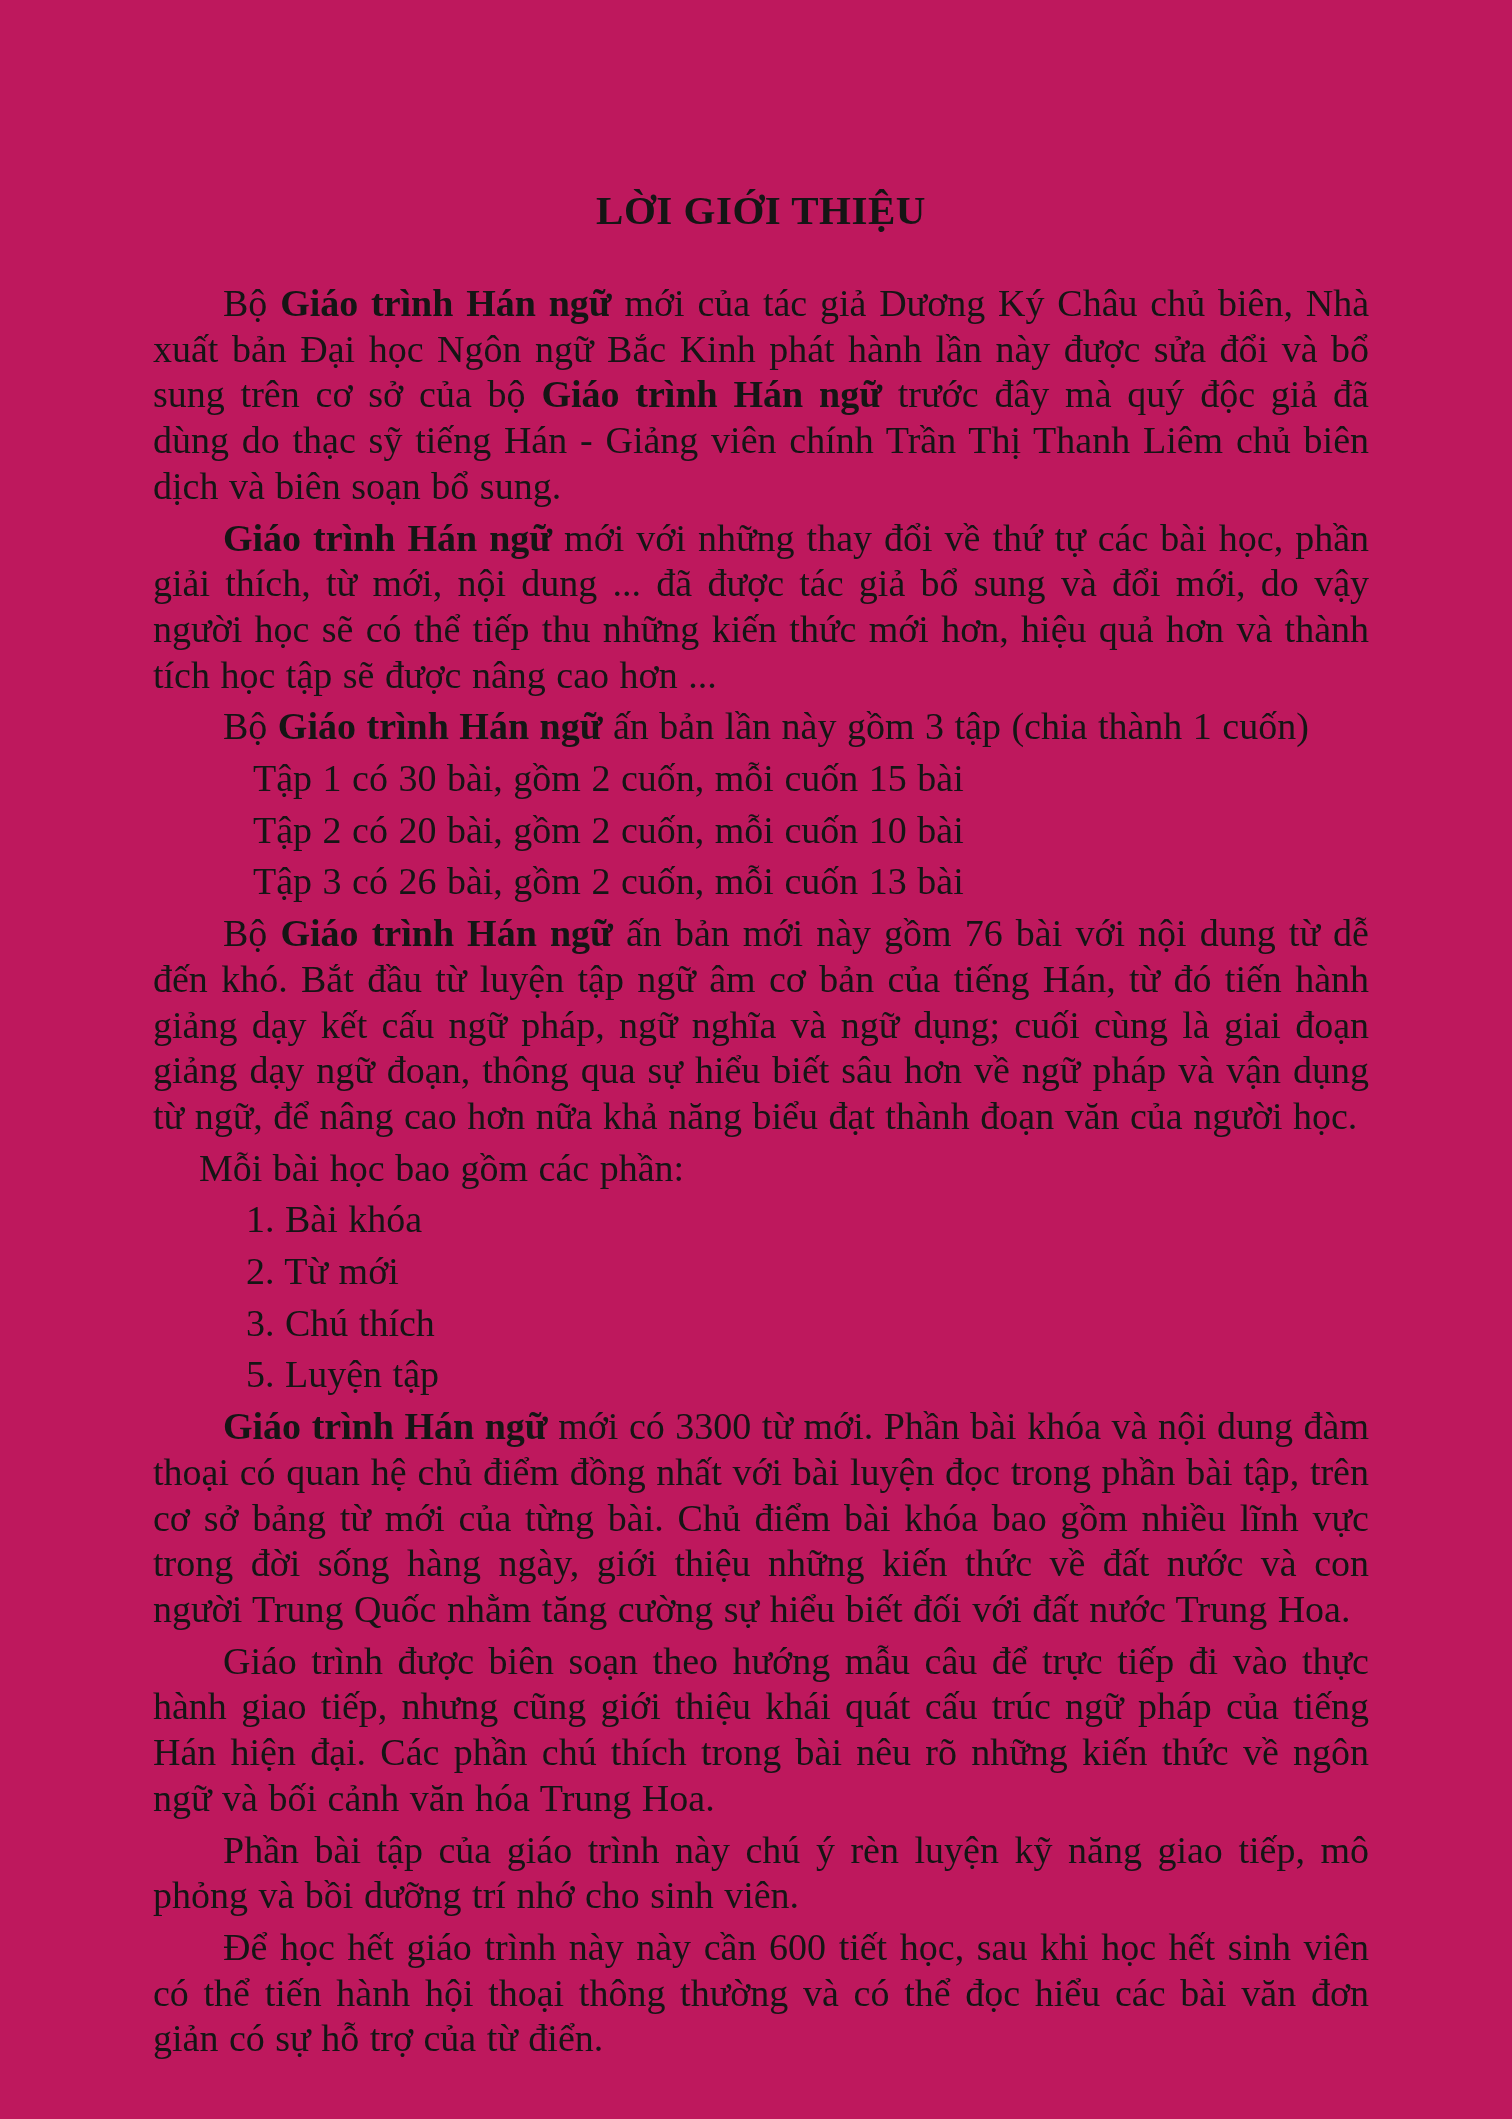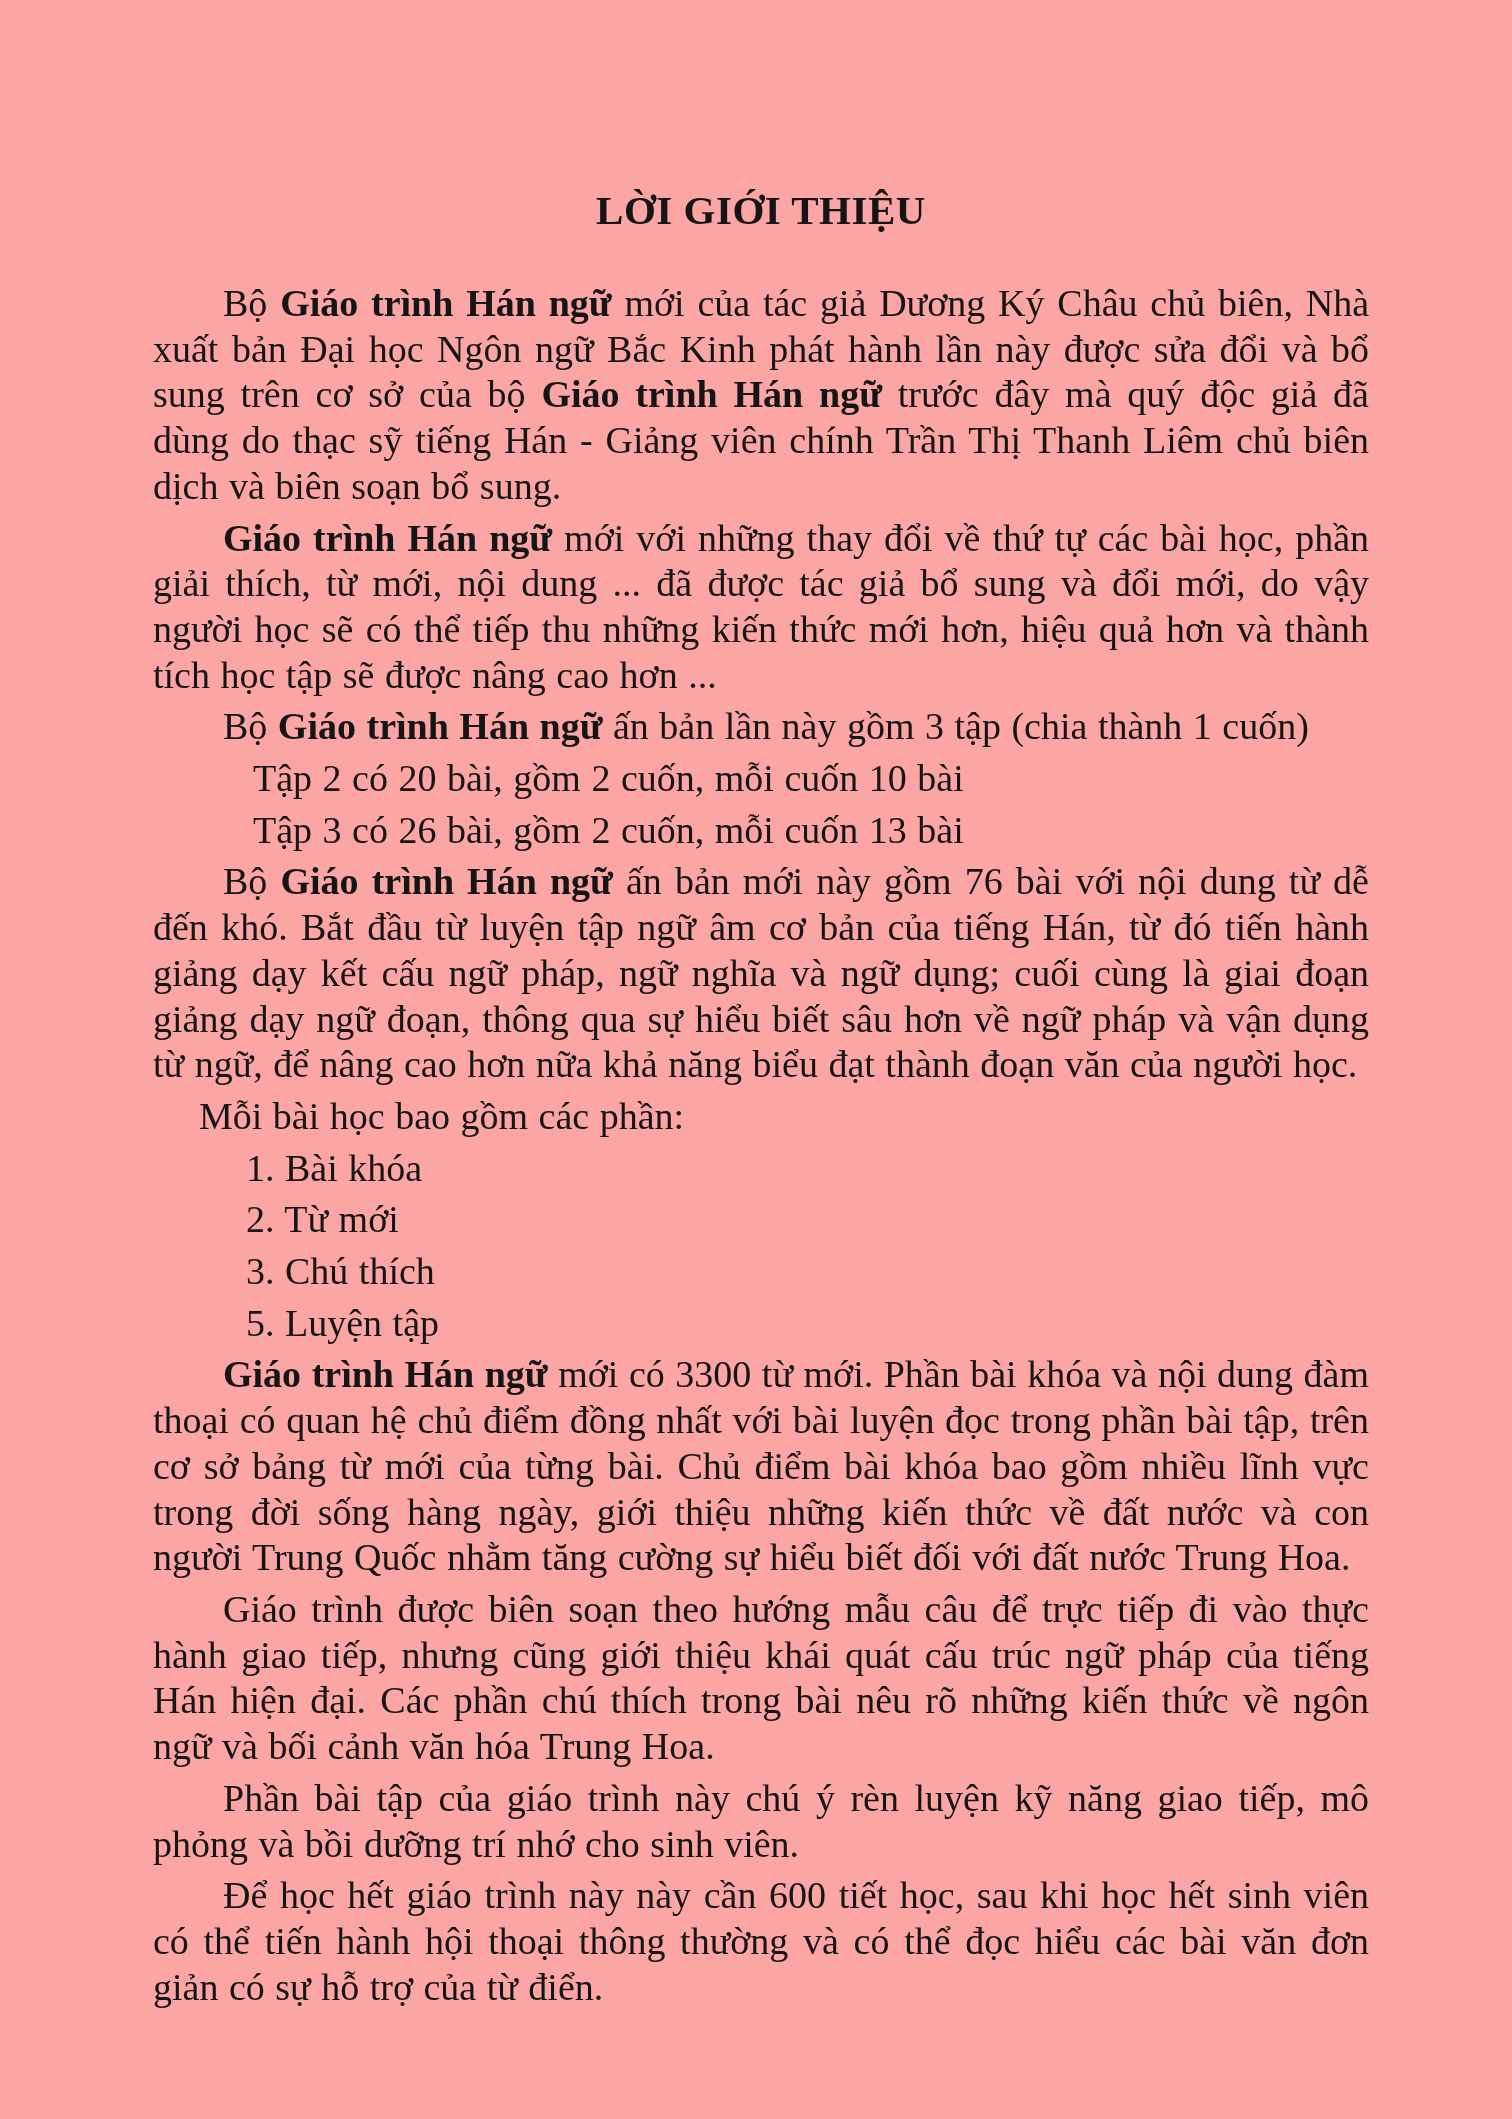--- a/index.html
+++ b/index.html
@@ -4,21 +4,21 @@
 <style>
   html, body {
     margin: 0;
     padding: 0;
     background: #ffffff;
   }
   .page {
     position: relative;
     width: 1512px;
     height: 2119px;
-    background: #fca5a5;
+    background: #be185d;
     overflow: hidden;
     font-family: "Liberation Serif", "DejaVu Serif", serif;
     color: #151515;
   }
   .text-block {
     position: absolute;
     left: 147px;
     top: 186px;
     width: 1228px;
   }
@@ -56,20 +56,21 @@
 </head>
 <body>
 
 <div class="page">
   <div class="text-block">
     <h1 class="page-title">LỜI GIỚI THIỆU</h1>
     <div>
         <div class="block paragraph"><span>Bộ </span><span class="bold">Giáo trình Hán ngữ</span><span> mới của tác giả Dương Ký Châu chủ biên, Nhà xuất bản Đại học Ngôn ngữ Bắc Kinh phát hành lần này được sửa đổi và bổ sung trên cơ sở của bộ </span><span class="bold">Giáo trình Hán ngữ</span><span> trước đây mà quý độc giả đã dùng do thạc sỹ tiếng Hán - Giảng viên chính Trần Thị Thanh Liêm chủ biên dịch và biên soạn bổ sung.</span></div>
         <div class="block paragraph"><span class="bold">Giáo trình Hán ngữ</span><span> mới với những thay đổi về thứ tự các bài học, phần giải thích, từ mới, nội dung ... đã được tác giả bổ sung và đổi mới, do vậy người học sẽ có thể tiếp thu những kiến thức mới hơn, hiệu quả hơn và thành tích học tập sẽ được nâng cao hơn ...</span></div>
         <div class="block paragraph"><span>Bộ </span><span class="bold">Giáo trình Hán ngữ</span><span> ấn bản lần này gồm 3 tập (chia thành 1 cuốn)</span></div>
+        <div class="block volume_item"><span>Tập 1 có 30 bài, gồm 2 cuốn, mỗi cuốn 15 bài</span></div>
         <div class="block volume_item"><span>Tập 2 có 20 bài, gồm 2 cuốn, mỗi cuốn 10 bài</span></div>
         <div class="block volume_item"><span>Tập 3 có 26 bài, gồm 2 cuốn, mỗi cuốn 13 bài</span></div>
         <div class="block paragraph"><span>Bộ </span><span class="bold">Giáo trình Hán ngữ</span><span> ấn bản mới này gồm 76 bài với nội dung từ dễ đến khó. Bắt đầu từ luyện tập ngữ âm cơ bản của tiếng Hán, từ đó tiến hành giảng dạy kết cấu ngữ pháp, ngữ nghĩa và ngữ dụng; cuối cùng là giai đoạn giảng dạy ngữ đoạn, thông qua sự hiểu biết sâu hơn về ngữ pháp và vận dụng từ ngữ, để nâng cao hơn nữa khả năng biểu đạt thành đoạn văn của người học.</span></div>
         <div class="block intro_line"><span>Mỗi bài học bao gồm các phần:</span></div>
         <div class="block numbered_item"><span>1. Bài khóa</span></div>
         <div class="block numbered_item"><span>2. Từ mới</span></div>
         <div class="block numbered_item"><span>3. Chú thích</span></div>
         <div class="block numbered_item"><span>5. Luyện tập</span></div>
         <div class="block paragraph"><span class="bold">Giáo trình Hán ngữ</span><span> mới có 3300 từ mới. Phần bài khóa và nội dung đàm thoại có quan hệ chủ điểm đồng nhất với bài luyện đọc trong phần bài tập, trên cơ sở bảng từ mới của từng bài. Chủ điểm bài khóa bao gồm nhiều lĩnh vực trong đời sống hàng ngày, giới thiệu những kiến thức về đất nước và con người Trung Quốc nhằm tăng cường sự hiểu biết đối với đất nước Trung Hoa.</span></div>
         <div class="block paragraph"><span>Giáo trình được biên soạn theo hướng mẫu câu để trực tiếp đi vào thực hành giao tiếp, nhưng cũng giới thiệu khái quát cấu trúc ngữ pháp của tiếng Hán hiện đại. Các phần chú thích trong bài nêu rõ những kiến thức về ngôn ngữ và bối cảnh văn hóa Trung Hoa.</span></div>

